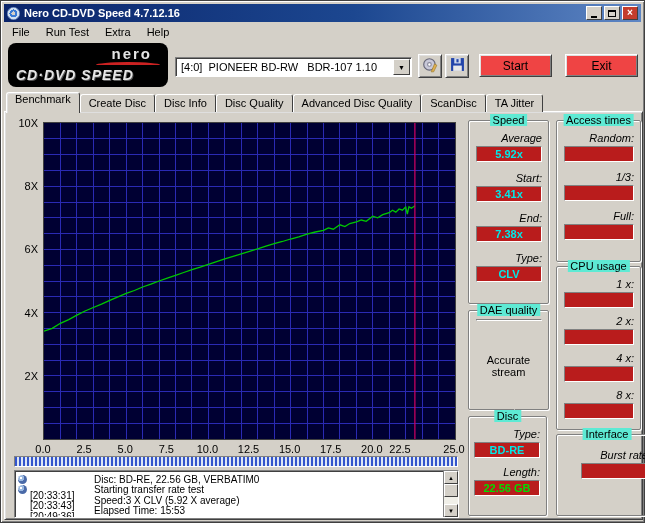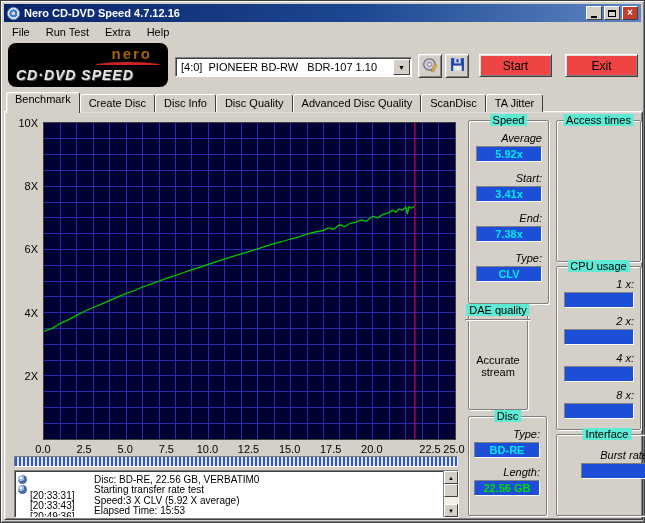--- a/index.html
+++ b/index.html
@@ -22,21 +22,21 @@
   .winbtn.close { background:#c43c2c; color:#fff; font-size:10px; line-height:10px; }
   .min-glyph { width:6px; height:2px; background:#000; margin-top:7px; }
   .max-glyph { width:8px; height:7px; border:1px solid #000; border-top-width:2px; }
 
   
   .menubar { position:absolute; left:3px; top:21px; right:3px; height:19px; display:flex; align-items:center; }
   .menu-item { padding:2px 8px; }
 
   
   .logo { position:absolute; left:7px; top:42px; width:160px; height:44px; background:#000; border-radius:8px; overflow:hidden; }
-  .logo-nero { position:absolute; right:16px; top:2px; color:#a16207; font-size:15px; font-weight:bold; letter-spacing:2px;text-align:center; }
+  .logo-nero { position:absolute; right:16px; top:2px; color:#e5e5e5; font-size:15px; font-weight:bold; letter-spacing:2px;text-align:center; }
   .logo-swoosh { position:absolute; right:8px; top:19px; width:64px; height:3px; background:#cc2222; border-radius:50% / 100% 100% 0 0; }
   .logo-product { position:absolute; left:8px; bottom:4px; font-style:italic; font-weight:bold; font-size:14px;
                   letter-spacing:1px; color:#e6e6e6; text-shadow:1px 1px 0 #555; white-space:nowrap; }
 
   .combo { position:absolute; left:174px; top:56px; width:237px; height:20px; background:#fff;
            border:1px solid; border-color:#808080 #fff #fff #808080; box-shadow:inset 1px 1px 0 #404040;
            display:flex; align-items:center; }
   .combo-text { flex:1; padding-left:5px; white-space:pre; overflow:hidden; }
   .combo-btn { width:17px; height:16px; margin-right:1px; flex:none; background:#d4d0c8;
                border:1px solid; border-color:#fff #404040 #404040 #fff; font-size:7px;
@@ -95,33 +95,33 @@
 
   
   .group { position:absolute; border:1px solid #808080; border-radius:2px;
            box-shadow:1px 1px 0 #fff, inset 1px 1px 0 #fff; }
   .group-title { position:absolute; top:-7px; left:50%; transform:translateX(-50%); background:#5eead4;
                  padding:0 3px; white-space:nowrap; }
   .group-content { position:absolute; left:6px; right:6px; top:8px; bottom:4px;
                    display:flex; flex-direction:column; align-items:flex-end; }
   .field { display:flex; flex-direction:column; align-items:flex-end; }
   .field-label { margin-bottom:2px;font-style:italic; }
-  .lcd { width:66px; height:16px; background:#1d4ed8; color:#00e8e8; font-weight:bold;
+  .lcd { width:66px; height:16px; background:#b91c1c; color:#00e8e8; font-weight:bold;
          border:1px solid; border-color:#808080 #fff #fff #808080;
          display:flex; align-items:center; justify-content:center; }
   .lcd.green { color:#00dd00; }
   .lcd.wide { width:70px; }
 
   #g-speed { left:463px; top:8px;  width:81px; height:184px; }
   #g-speed .field { margin-top:10px; } #g-speed .field:first-child { margin-top:3px; }
   #g-access { left:551px; top:8px; width:85px; height:142px; }
   #g-access .field { margin-top:9px; } #g-access .field:first-child { margin-top:3px; }
   #g-cpu { left:551px; top:154px; width:85px; height:164px; }
   #g-cpu .field { margin-top:7px; } #g-cpu .field:first-child { margin-top:3px; }
-  #g-dae { left:463px; top:198px; width:60px; height:100px; }
+  #g-dae { left:463px; top:198px; width:81px; height:100px; }
   #g-dae .group-content { align-items:center;gap:24px; }
   #g-dae .dae-label { margin-top:9px; text-align:center; line-height:12px; }
   .checkbox { width:13px; height:13px; margin-top:7px; background:#fff;
               border:1px solid; border-color:#808080 #fff #fff #808080; box-shadow:inset 1px 1px 0 #404040; }
   #g-disc { left:463px; top:304px; width:79px; height:100px; }
   #g-disc .field { margin-top:8px; } #g-disc .field:first-child { margin-top:3px; }
   #g-iface { left:551px; top:322px; width:102px; height:82px; }
   #g-iface .field { margin-top:6px; }
 </style>
 </head>
@@ -252,21 +252,21 @@
     <div class="x-labels">
         <span style="left: 0px;">0.0</span>
         <span style="left: 41.1px;">2.5</span>
         <span style="left: 82.2px;">5.0</span>
         <span style="left: 123.3px;">7.5</span>
         <span style="left: 164.4px;">10.0</span>
         <span style="left: 205.5px;">12.5</span>
         <span style="left: 246.6px;">15.0</span>
         <span style="left: 287.7px;">17.5</span>
         <span style="left: 328.8px;">20.0</span>
-        <span style="left: 387px;">22.5</span>
+        <span style="left: 357px;">22.5</span>
         <span style="left: 411px;">25.0</span>
       </div>
 
     <div class="progress">
       <div class="progress-fill" style="width: 100%;"></div>
     </div>
 
     <div class="log">
       <div class="log-lines">
         <div class="log-row">
@@ -316,20 +316,34 @@
         </div>
         <div class="field">
           <span class="field-label">Type:</span>
           <span class="lcd">CLV</span>
         </div>
       </div>
     </div>
 
     <div class="group" id="g-access">
       <span class="group-title">Access times</span>
+      <div class="group-content">
+        <div class="field">
+          <span class="field-label">Random:</span>
+          <span class="lcd wide"></span>
+        </div>
+        <div class="field">
+          <span class="field-label">1/3:</span>
+          <span class="lcd wide"></span>
+        </div>
+        <div class="field">
+          <span class="field-label">Full:</span>
+          <span class="lcd wide"></span>
+        </div>
+      </div>
     </div>
 
     <div class="group" id="g-cpu">
       <span class="group-title">CPU usage</span>
       <div class="group-content">
         <div class="field">
           <span class="field-label">1 x:</span>
           <span class="lcd wide"></span>
         </div>
         <div class="field">

